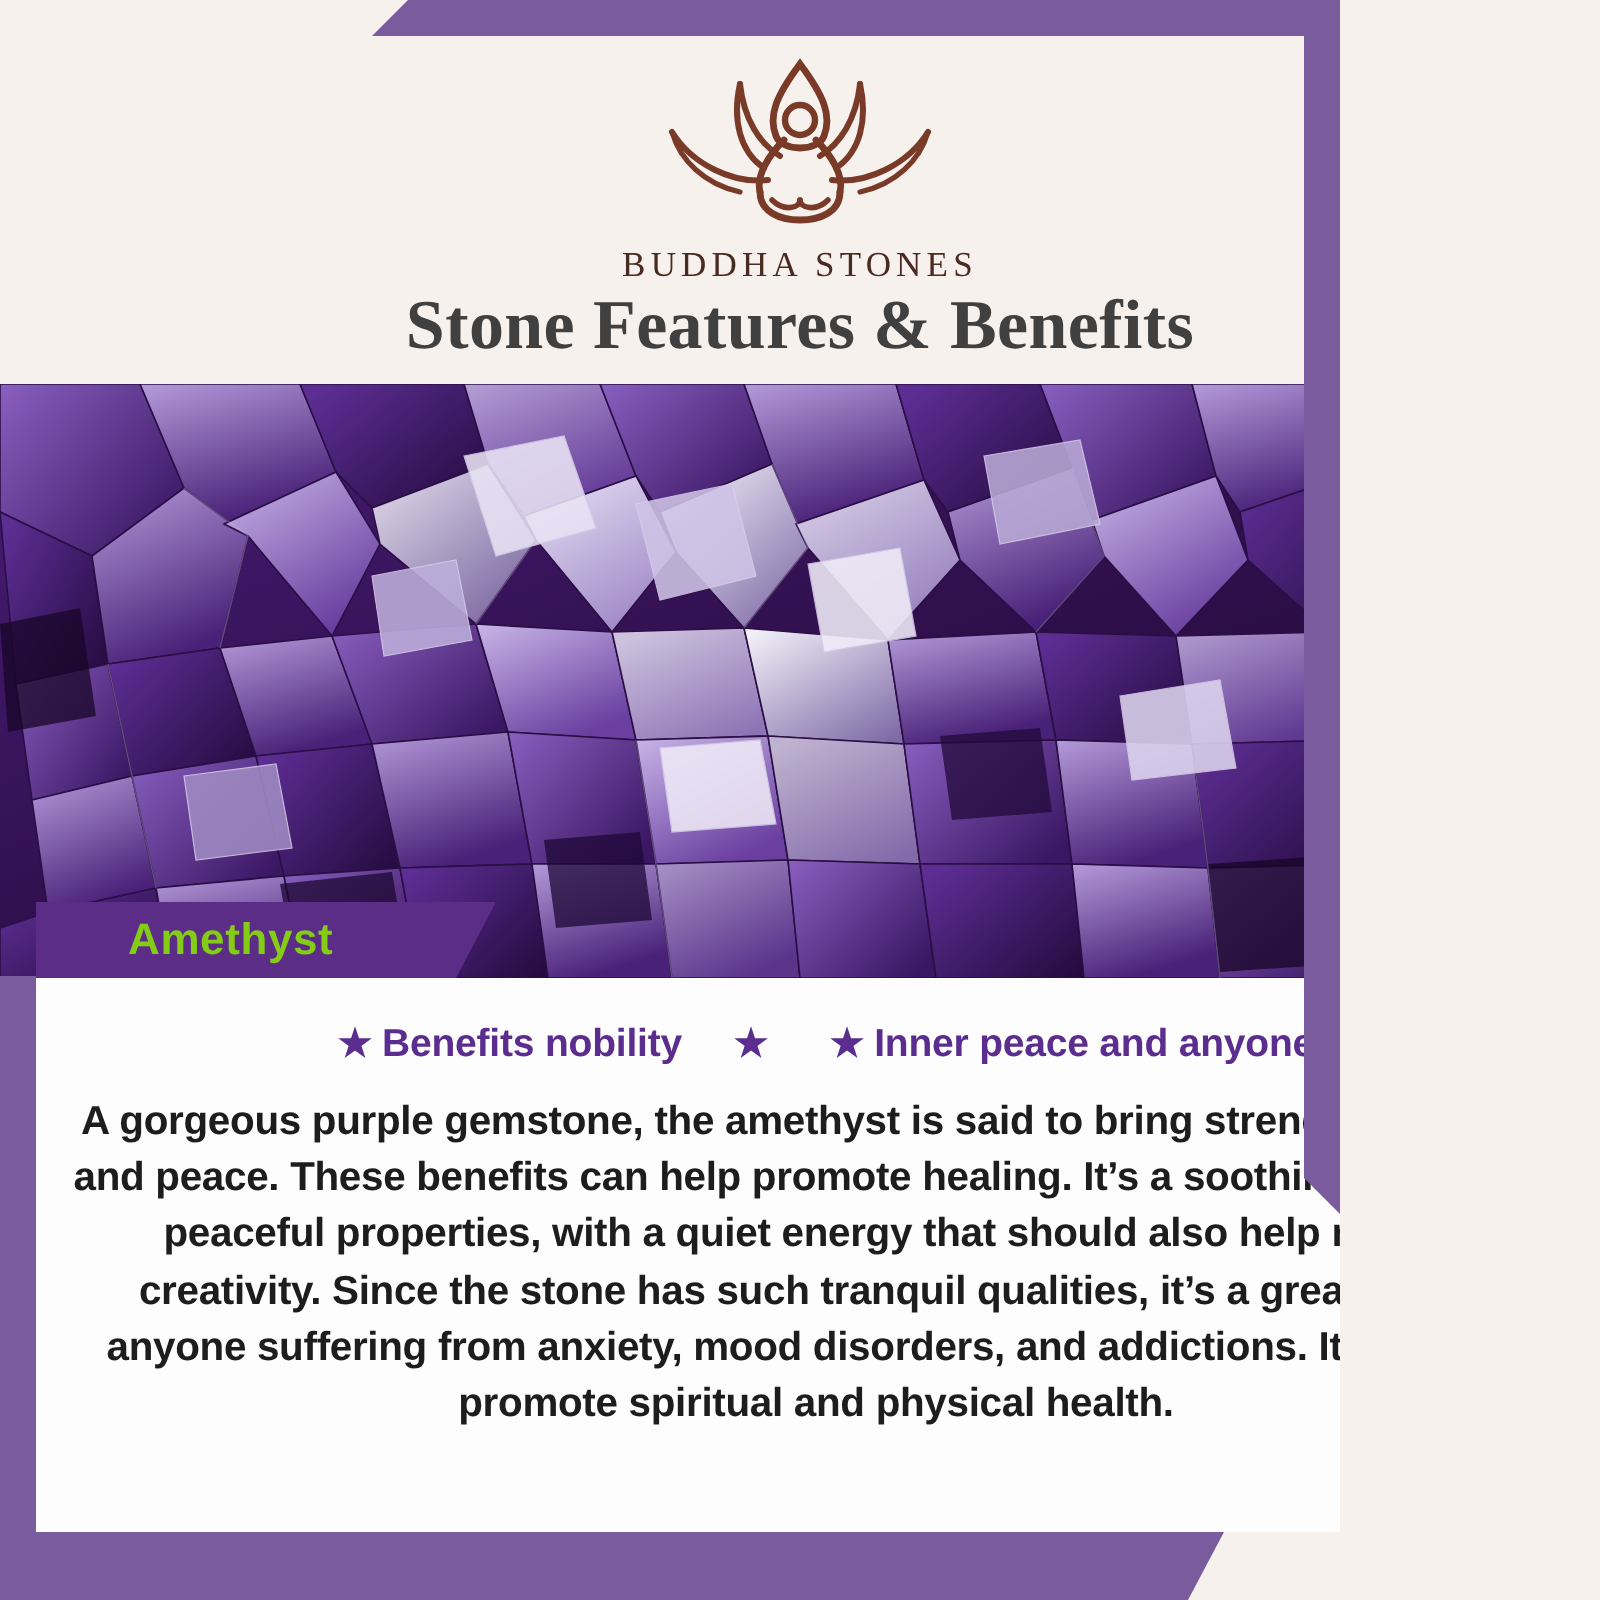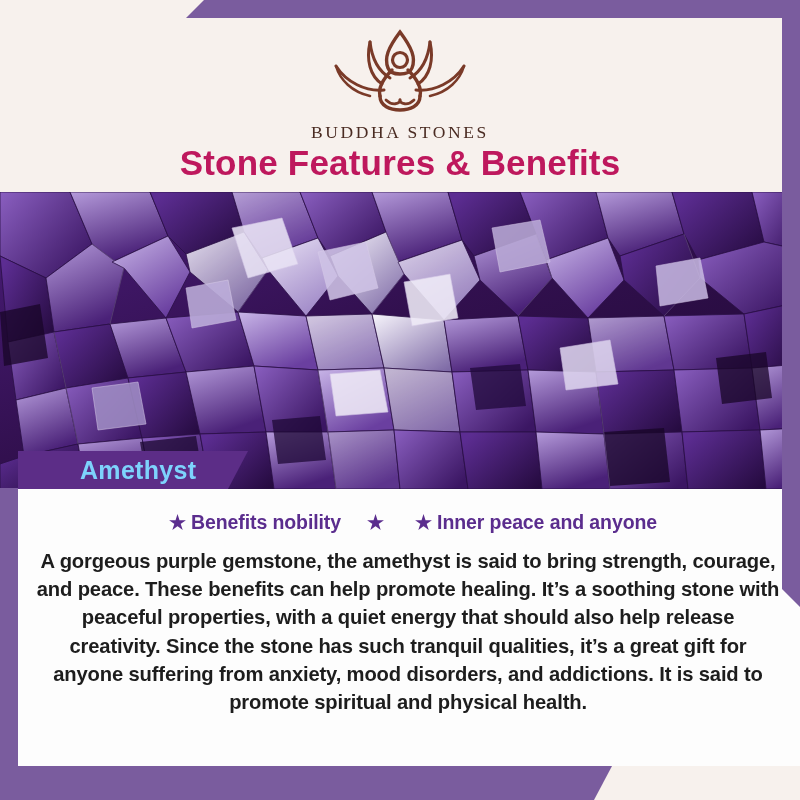--- a/index.html
+++ b/index.html
@@ -9,21 +9,21 @@
   body {
     width: 800px;
     height: 800px;
     overflow: hidden;
     font-family: "Liberation Sans", sans-serif;
     background: #f7f1ed;
   }
 
   #poster {
     position: relative;
-    width: 800px;
+    width: 670px;
     height: 800px;
     background: #f7f1ed;
     overflow: hidden;
   }
 
   
   .frame-band {
     position: absolute;
     background: #7a5c9e;
     z-index: 40;
@@ -92,24 +92,24 @@
   }
   .title-bar {
     position: absolute;
     left: 0;
     top: 143px;
     width: 800px;
     text-align: center;
   }
   .title-text {
     display: inline-block;
-    font-family: Liberation Sans, sans-serif;
+    font-family: Liberation Serif, serif;
     font-size: 35px;
     font-weight: bold;
-    color: #be185d;
+    color: #404040;
     letter-spacing: 0.2px;
   }
 
   
   .hero {
     position: absolute;
     left: 0;
     top: 192px;
     width: 800px;
     height: 297px;
@@ -127,23 +127,23 @@
     width: 230px;
     height: 38px;
     background: #5c2d87;
     z-index: 20;
     -webkit-clip-path: polygon(0 0, 100% 0, calc(100% - 20px) 100%, 0 100%);
     clip-path: polygon(0 0, 100% 0, calc(100% - 20px) 100%, 0 100%);
     display: flex;
     align-items: center;
   }
   .stone-banner-label {
-    margin-left: 62px;
-    color: #7dd3fc;
-    font-size: 25px;
+    margin-left: 46px;
+    color: #84cc16;
+    font-size: 22px;
     font-weight: bold;
     font-family: "Liberation Sans", sans-serif;
     letter-spacing: 0.3px;
   }
 
   
   .content {
     position: absolute;
     left: 18px;
     top: 489px;

